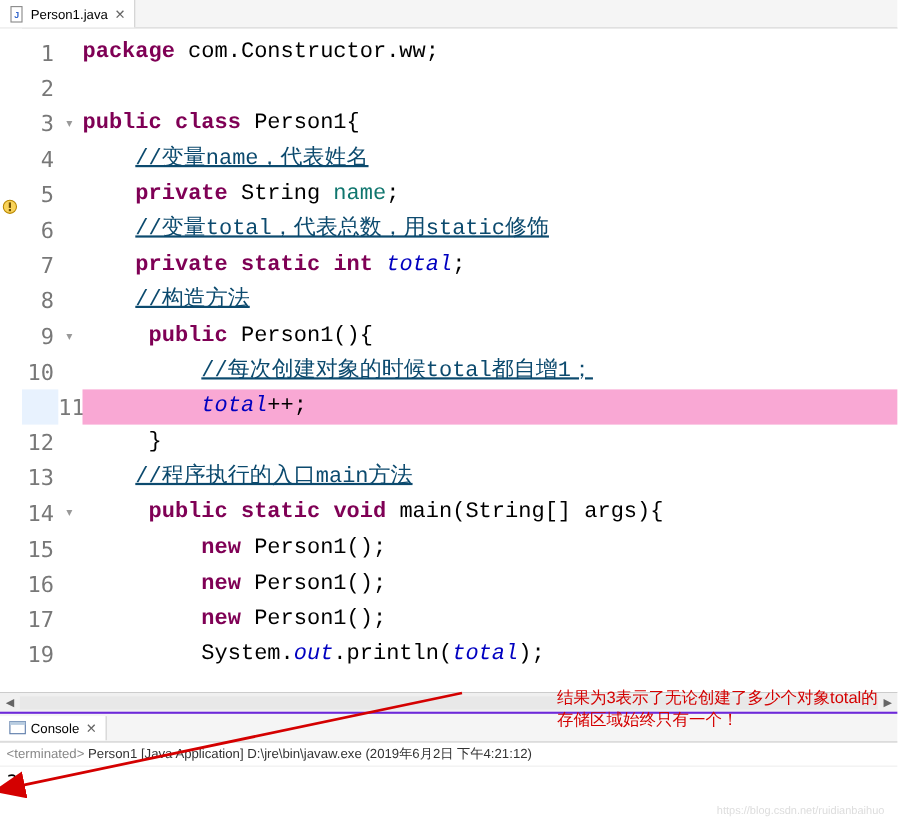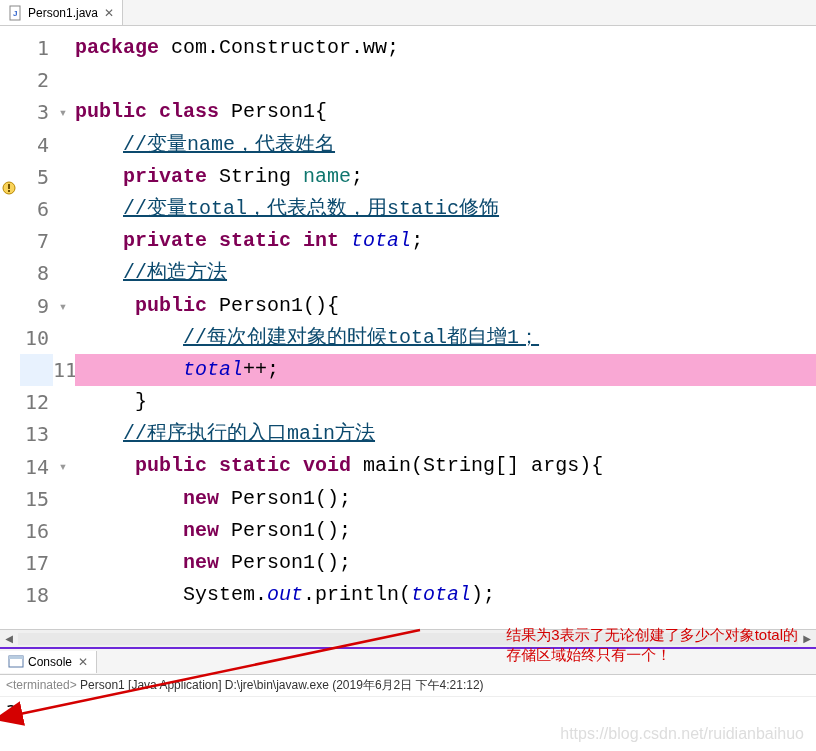--- a/index.html
+++ b/index.html
@@ -34,21 +34,21 @@
     .console-panel { border-top: 2px solid #6d28d9; }
     .console-tab-bar { display: flex; background: #f5f5f5; border-bottom: 1px solid #ccc; height: 26px; align-items: center; }
     .console-tab { display: flex; align-items: center; padding: 3px 8px; background: #fff; border-right: 1px solid #ccc; font-size: 12px; }
     .console-status { padding: 2px 6px; font-size: 12px; color: #333; border-bottom: 1px solid #eee; }
     .console-output { padding: 4px 6px; font-family: Consolas, monospace; font-size: 18px; }
     
     .annotation { position: absolute; right: 18px; top: 625px; color: #d40000; font-size: 15px; line-height: 20px; font-family: "Microsoft YaHei", sans-serif; z-index: 10; }
     
     .arrow { position: absolute; left: 0; top: 592px; z-index: 5; pointer-events: none; }
     
-    .watermark { position: absolute; right: 12px; bottom: 8px; color: #ddd; font-size: 16px; font-family: Arial; }
+    .watermark { position: absolute; right: 12px; bottom: 8px; color: #ddd; font-size: 10px; font-family: Arial; }
   </style>
 </head>
 <body>
 
 <div class="tab-bar">
   <div class="tab">
     <span class="tab-icon">
       <svg width="16" height="16" viewBox="0 0 16 16">
           <rect x="2" y="1" width="10" height="14" fill="#fff" stroke="#888"></rect>
           <text x="5" y="11" font-size="8" fill="#3366cc" font-family="Arial" font-weight="bold">J</text>
@@ -78,21 +78,21 @@
       <div>8</div>
       <div>9</div>
       <div>10</div>
       <div class="ln-hl">11</div>
       <div>12</div>
       <div>13</div>
       <div>14</div>
       <div>15</div>
       <div>16</div>
       <div>17</div>
-      <div>18</div>
+      <div>19</div>
     </div>
   <div class="fold-col" id="fold-col">
       <span class="fold-mark"></span>
       <span class="fold-mark"></span>
       <span class="fold-mark">▾</span>
       <span class="fold-mark"></span>
       <span class="fold-mark"></span>
       <span class="fold-mark"></span>
       <span class="fold-mark"></span>
       <span class="fold-mark"></span>

